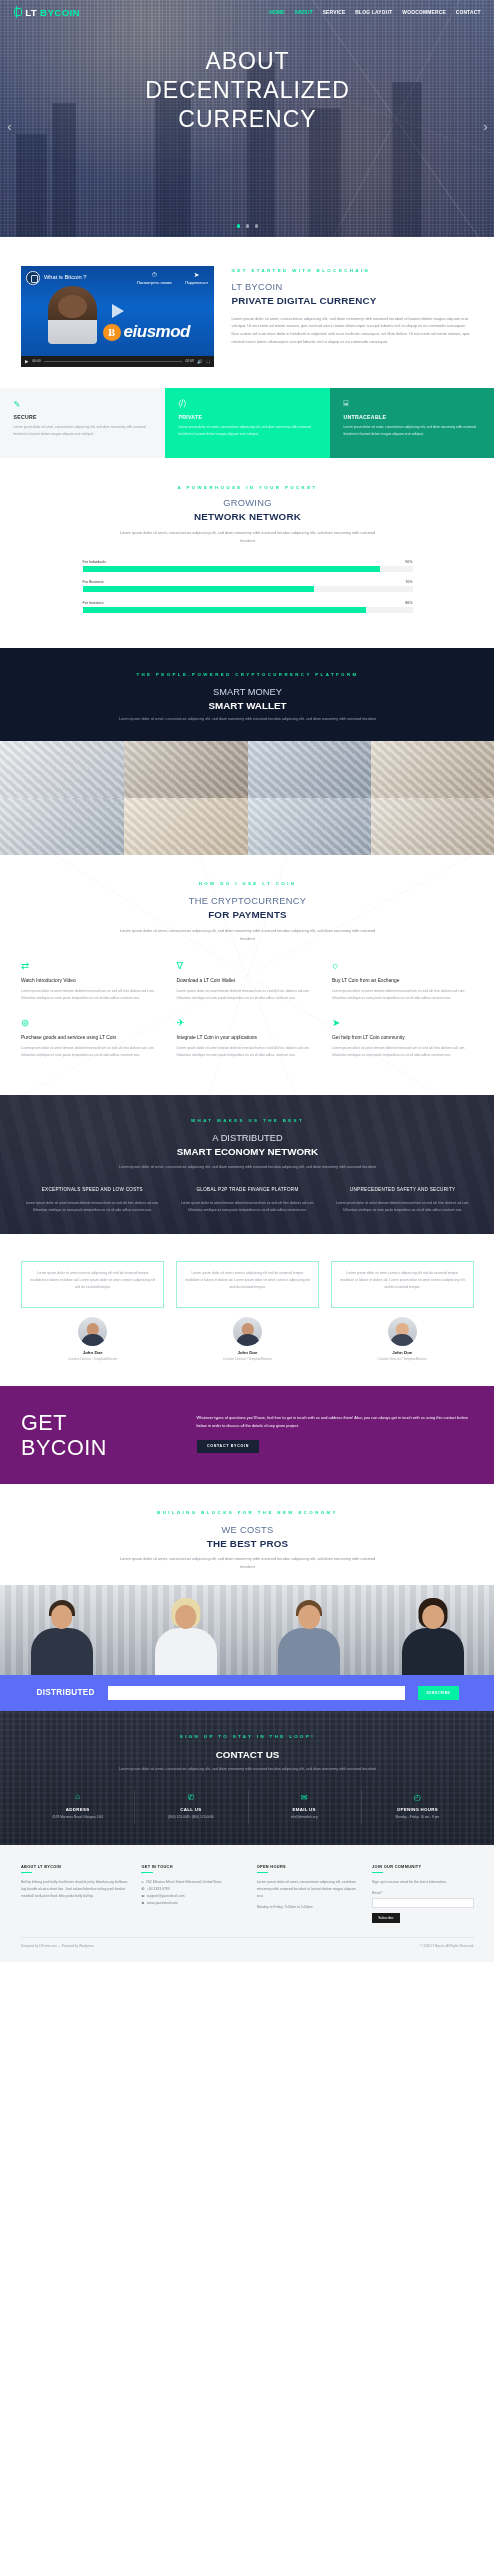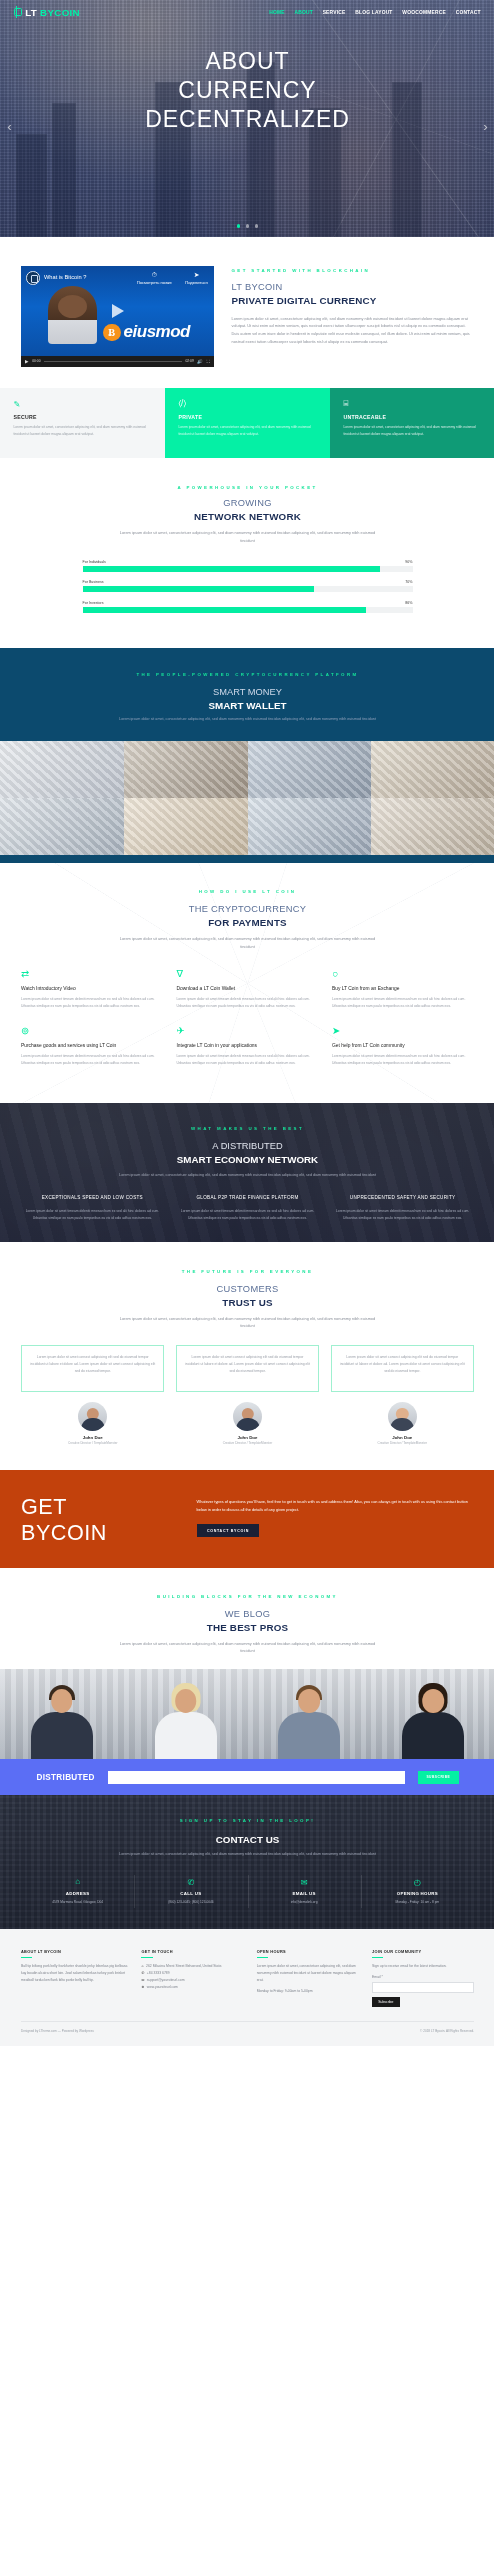--- a/index.html
+++ b/index.html
@@ -101,21 +101,21 @@
   .growing .head{text-align:center;margin-bottom:15.5px}
   .growing .head h3{margin:8.2px 0 3.6px}
   .growing .head h2{margin-bottom:6.7px}
   .bars{width:330px;margin:0 auto}
   .barrow{margin-bottom:8.8px}
   .barlbl{display:flex;justify-content:space-between;font-size:3.6px;color:#3a3a3a;margin-bottom:2.1px}
   .bartrack{height:5.7px;background:#f0f2f3}
   .barfill{height:100%;background:#04eda2}
 
   
-  .smart{background:#0c4a6e;padding:24px 0 8px;position:relative}
+  .smart{background:#0f172a;padding:24px 0 0;position:relative}
   .smart .k{color:#16e49a}
   .smart h3{color:#cfd9ea;text-align:center;margin:10.3px 0 3.1px;font-size:9.3px;font-weight:300}
   .smart h2{color:#fff;text-align:center;font-size:9.8px;font-weight:bold;margin-bottom:5.2px}
   .smart p{width:289px;margin:0 auto;text-align:center;color:#90a0bb;font-size:3.7px;line-height:2;padding-bottom:17.5px}
   .grid3{display:grid;grid-template-columns:repeat(4,1fr);grid-auto-rows:57px}
   .ph{position:relative;overflow:hidden;background:#c9cdd4}
   .ph:after{content:"";position:absolute;inset:0;
     background-image:repeating-linear-gradient(42deg,rgba(255,255,255,.22) 0 3.1px,rgba(0,0,0,.06) 3.1px 6.7px)}
   .ph.a{background:linear-gradient(140deg,#e9ecef,#b9bfc9)}
   .ph.b{background:linear-gradient(140deg,#d8d2c8,#9a8f82)}
@@ -172,21 +172,21 @@
   .tperson{text-align:center;margin-top:9.3px}
   .ava{width:29px;height:29px;border-radius:50%;margin:0 auto 4.1px;overflow:hidden;position:relative;
     background:linear-gradient(180deg,#dfe3e7,#b9bec6)}
   .ava .hd{position:absolute;left:50%;top:4.6px;transform:translateX(-50%);width:12.4px;height:12.4px;border-radius:50%;background:#c99472}
   .ava .bd{position:absolute;left:50%;bottom:0;transform:translateX(-50%);width:24px;height:12.4px;border-radius:11.3px 11.3px 0 0;background:#2f3a4d}
   .ava.f .hd{background:#e0b08c}.ava.f .bd{background:#3c4556}
   .tperson b{display:block;font-size:4.4px;color:#1d1d1d}
   .tperson span{display:block;font-size:3.1px;color:#a7acb4;margin-top:1.5px}
 
   
-  .getb{background:#c2410c;padding:24px 16px 23px}
+  .getb{background:#701a75;padding:24px 16px 23px}
   .getb .row{display:flex;align-items:flex-start;gap:20.6px}
   .getb .big{color:#fff;font-size:21.6px;line-height:1.18;font-weight:300;letter-spacing:0.5px;flex:none;width:155px}
   .getb .rt{flex:1;padding-top:4.1px}
   .getb .rt p{color:#fff;font-size:3.9px;line-height:2.1;margin-bottom:9.3px}
   .btn-dark{display:inline-block;background:#1a2035;color:#fff;font-size:3.6px;letter-spacing:0.7px;
     padding:4.6px 10.3px;font-weight:bold;text-transform:uppercase;border:0}
 
   
   .team{padding:26px 0 0;background:#fff}
   .team .head{text-align:center;margin-bottom:14.4px}
@@ -270,22 +270,22 @@
       <a class="on">ABOUT</a>
       <a>SERVICE</a>
       <a>BLOG LAYOUT</a>
       <a>WOOCOMMERCE</a>
       <a>CONTACT</a>
     </nav>
   </div>
 
   <div class="hero-title">
     <div>ABOUT</div>
+    <div>DECENTRALIZED</div>
     <div>CURRENCY</div>
-    <div>DECENTRALIZED</div>
   </div>
   <div class="arrow l">‹</div>
   <div class="arrow r">›</div>
   <div class="dots">
     <i class="on"></i>
     <i></i>
     <i></i>
   </div>
 </section>
 
@@ -460,26 +460,20 @@
       <div>
         <h5>UNPRECEDENTED SAFETY AND SECURITY</h5>
         <p>Lorem ipsum dolor sit amet timeam deleniti mnesarchum ex sed alii hinc dolores ad cum. Urbanitas similique ex nam paulo temporibus ea vis id odio adhuc nostrum eos.</p>
       </div>
     </div>
   </div>
 </section>
 
 <section class="test">
   <div class="wrap-wide">
-    <div class="head">
-      <div class="kicker">THE FUTURE IS FOR EVERYONE</div>
-      <h3 class="h-light">CUSTOMERS</h3>
-      <h2 class="h-bold">TRUST US</h2>
-      <p class="lead" style="width:268px;margin:0 auto">Lorem ipsum dolor sit amet, consectetuer adipiscing elit, sed diam nonummy nibh euismod tincidun adipiscing elit, sed diam nonummy nibh euismod tincidunt</p>
-    </div>
     <div class="tcards">
       <div>
         <div class="tcard">
           <p>Lorem ipsum dolor sit amet consect adipisicing elit sed do eiusmod tempor incididunt ut labore et dolore ad. Lorem ipsum dolor sit amet consect adipisicing elit sed do eiusmod tempor.</p>
         </div>
         <div class="tperson">
           <div class="ava">
               <span class="hd"></span>
               <span class="bd"></span>
             </div>
@@ -526,21 +520,21 @@
     <div class="rt">
       <p>Whatever types of questions you'll have, feel free to get in touch with us and address them! Also, you can always get in touch with us using this contact button below in order to discuss all the details of any given project.</p>
       <button class="btn-dark">CONTACT BYCOIN</button>
     </div>
   </div>
 </section>
 
 <section class="team">
   <div class="head wrap">
     <div class="kicker">BUILDING BLOCKS FOR THE NEW ECONOMY</div>
-    <h3 class="h-light">WE BLOG</h3>
+    <h3 class="h-light">WE COSTS</h3>
     <h2 class="h-bold">THE BEST PROS</h2>
     <p class="lead" style="width:268px;margin:0 auto">Lorem ipsum dolor sit amet, consectetuer adipiscing elit, sed diam nonummy nibh euismod tincidun adipiscing elit, sed diam nonummy nibh euismod tincidunt</p>
   </div>
   <div class="strip">
     <div class="tm g1">
         <span class="wallbg"></span>
         <span class="bd"></span>
         <span class="hair"></span>
         <span class="hd"></span>
       </div>

